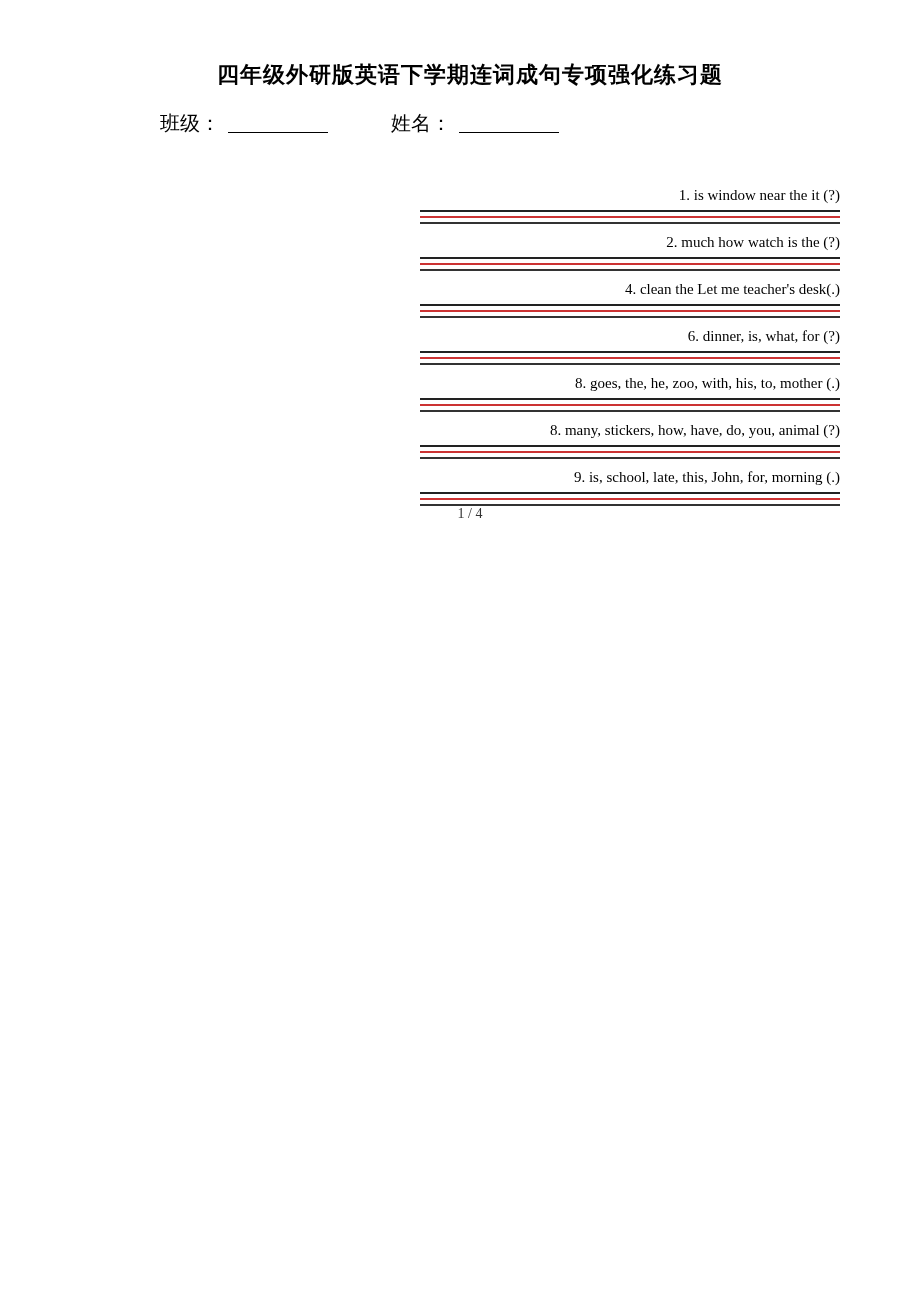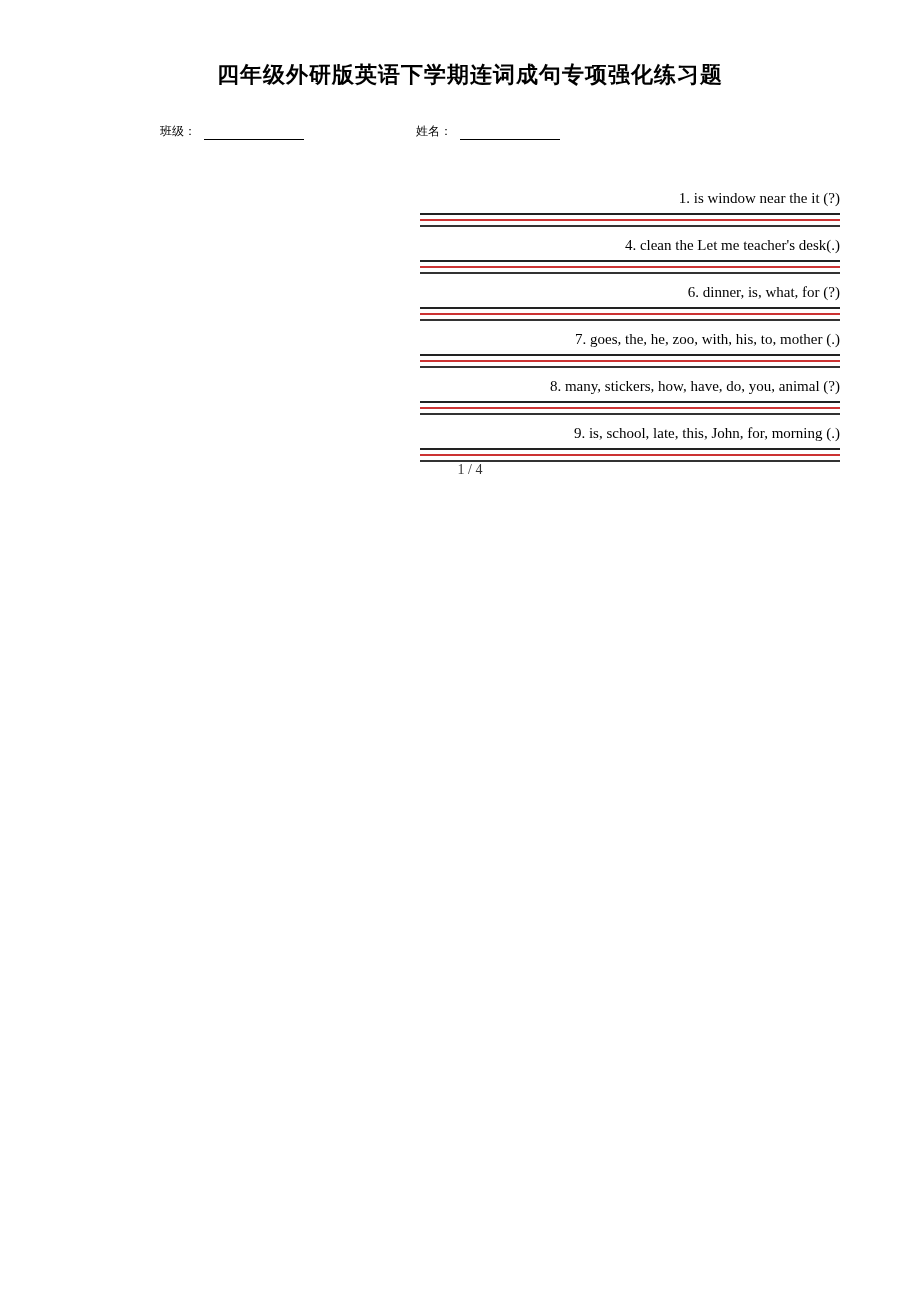--- a/index.html
+++ b/index.html
@@ -14,29 +14,29 @@
       width: 920px;
       min-height: 1302px;
       padding: 60px 80px 60px 100px;
       color: #000;
     }
 
     .page-title {
       font-size: 22px;
       font-weight: bold;
       text-align: center;
-      margin-bottom: 32px;
+      margin-bottom: 20px;
       letter-spacing: 1px;
     }
 
     .student-info {
       display: flex;
-      gap: 112px;
+      gap: 63px;
       margin-bottom: 50px;
-      font-size: 12px;
+      font-size: 20px;
       padding-left: 60px;
     }
 
     .info-item {
       display: flex;
       align-items: center;
       gap: 8px;
     }
 
     .info-underline {
@@ -113,37 +113,45 @@
 <div class="questions-area">
 <div class="question-block">
       <div class="question-text">1. is  window  near  the  it (?)</div>
       <div class="answer-lines">
         <div class="answer-line line-black"></div>
         <div class="answer-line line-red"></div>
         <div class="answer-line line-dark"></div>
       </div>
     </div>
     <div class="question-block">
+      <div class="question-text">2. much   how watch   is   the (?)</div>
+      <div class="answer-lines">
+        <div class="answer-line line-black"></div>
+        <div class="answer-line line-red"></div>
+        <div class="answer-line line-dark"></div>
+      </div>
+    </div>
+    <div class="question-block">
       <div class="question-text">4. clean   the Let   me   teacher's desk(.)</div>
       <div class="answer-lines">
         <div class="answer-line line-black"></div>
         <div class="answer-line line-red"></div>
         <div class="answer-line line-dark"></div>
       </div>
     </div>
     <div class="question-block">
       <div class="question-text">6. dinner, is, what, for (?)</div>
       <div class="answer-lines">
         <div class="answer-line line-black"></div>
         <div class="answer-line line-red"></div>
         <div class="answer-line line-dark"></div>
       </div>
     </div>
     <div class="question-block">
-      <div class="question-text">7. goes, the, he, zoo, with, his, to, mother (.)</div>
+      <div class="question-text">8. goes, the, he, zoo, with, his, to, mother (.)</div>
       <div class="answer-lines">
         <div class="answer-line line-black"></div>
         <div class="answer-line line-red"></div>
         <div class="answer-line line-dark"></div>
       </div>
     </div>
     <div class="question-block">
       <div class="question-text">8. many, stickers, how, have, do, you, animal (?)</div>
       <div class="answer-lines">
         <div class="answer-line line-black"></div>

